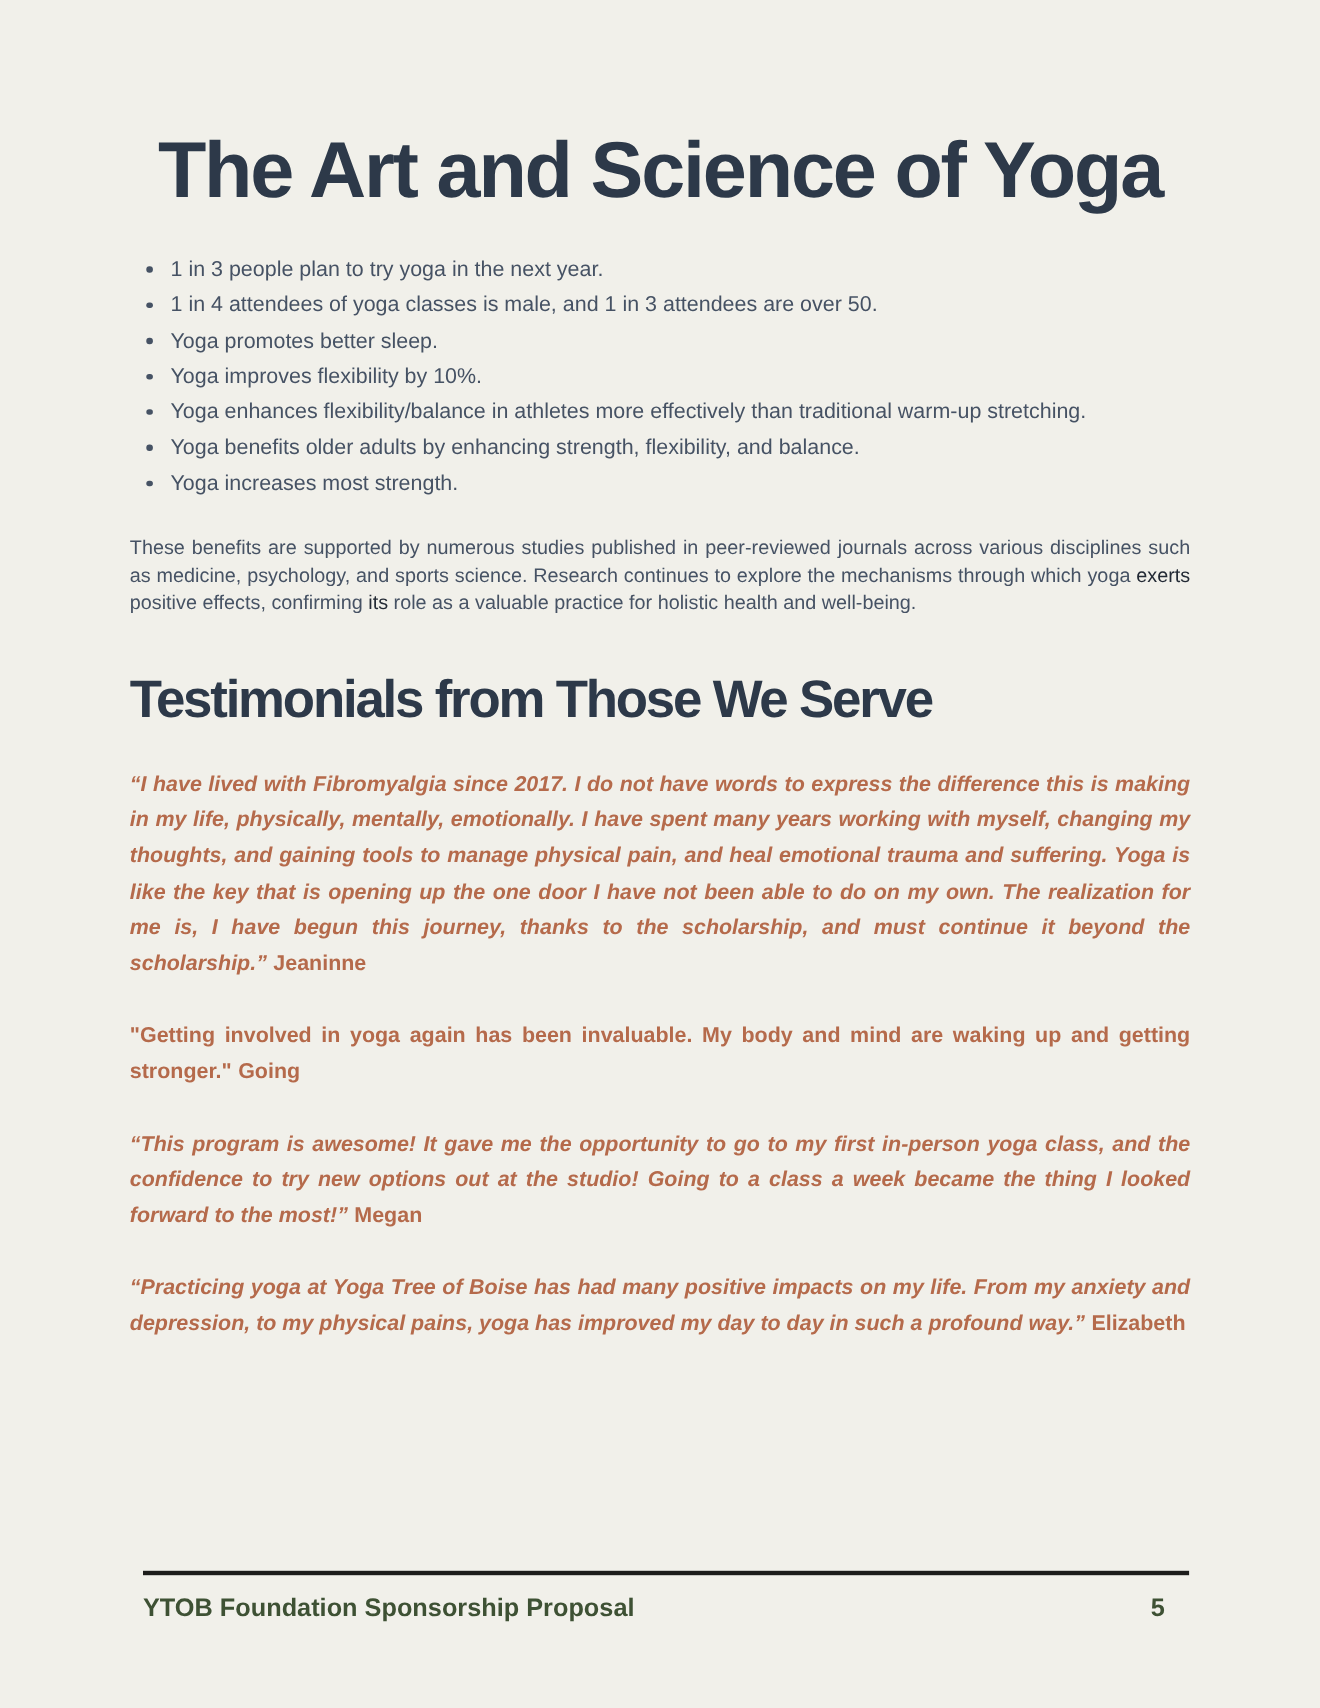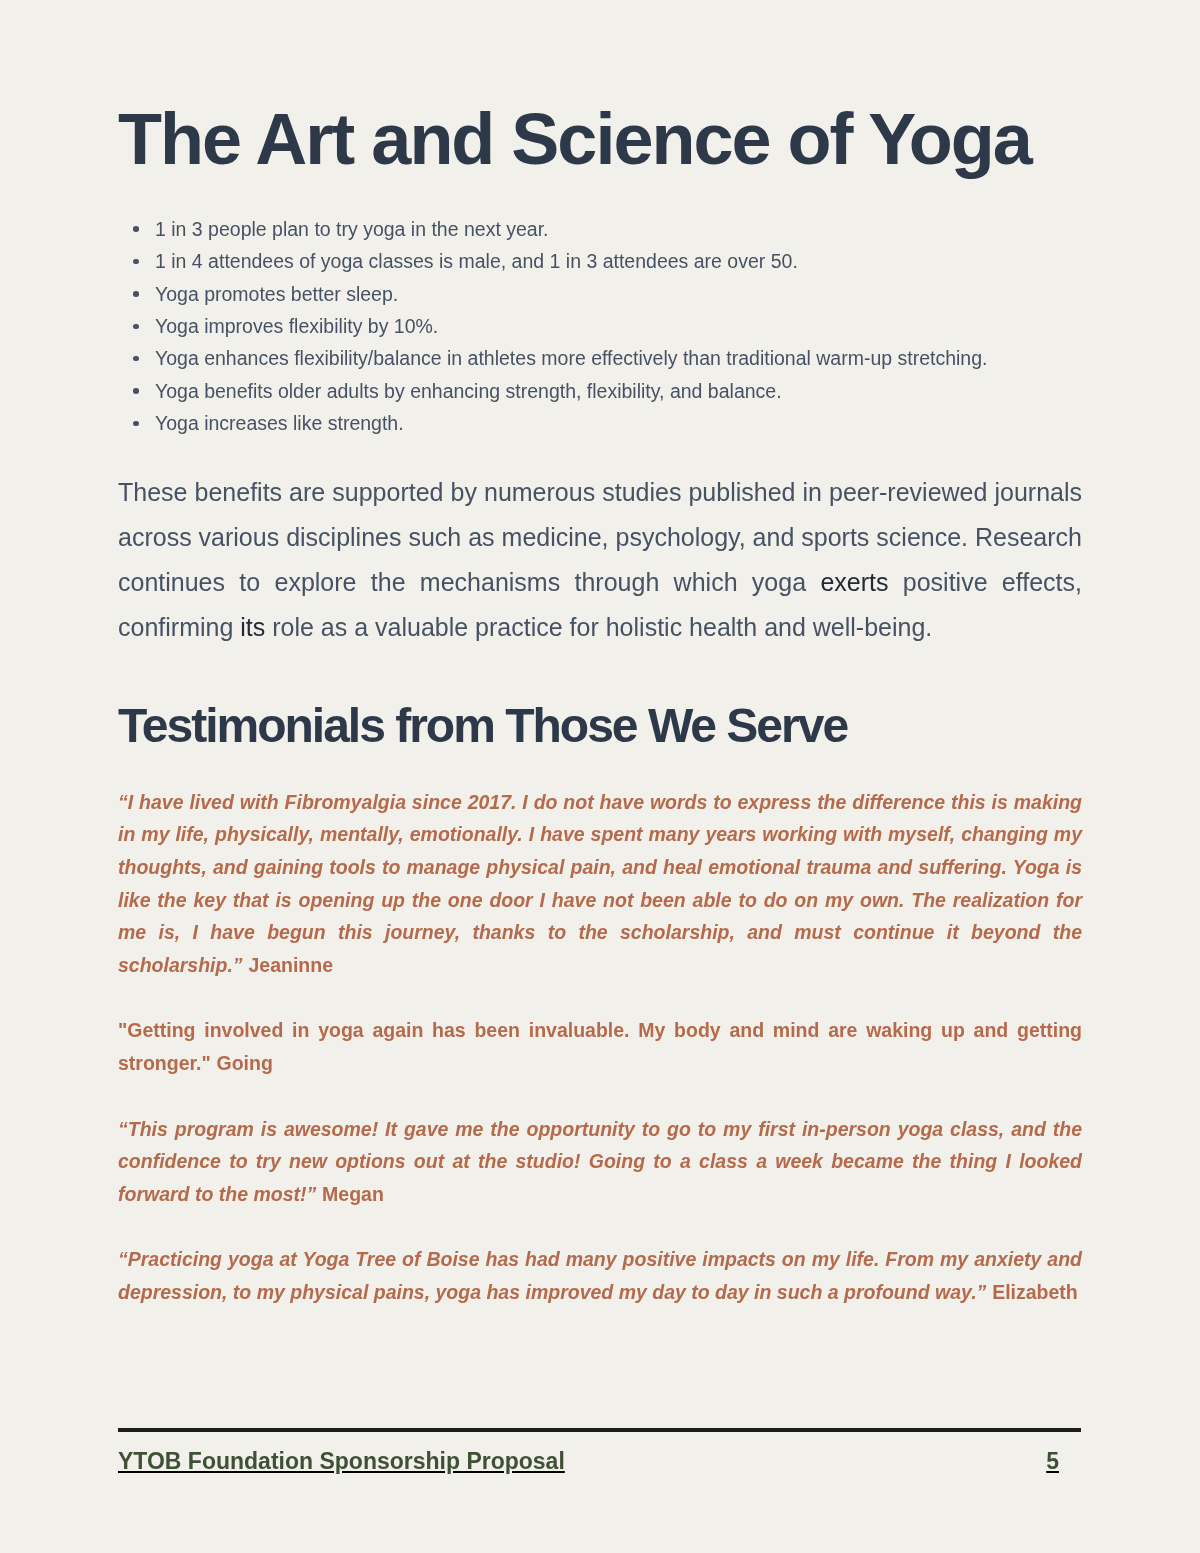--- a/index.html
+++ b/index.html
@@ -16,43 +16,44 @@
   *{box-sizing:border-box;}
   html,body{margin:0;padding:0;}
   body{font-family:"Liberation Sans", sans-serif;}
   .page{
     width:1200px;height:1553px;
     background:var(--background);
     position:relative;overflow:hidden;
   }
   .content{padding:0 118px;}
   h1.page-title{
-    margin:0;padding-top:98px;
+    margin:16px;padding-top:98px;
     font-size:72px;line-height:1.15;
     font-weight:700;letter-spacing:-2px;
     color:var(--heading);
+    text-align:center;
   }
   ul.stats{
     margin:32px 0 0 0;padding:0;list-style:none;
   }
   ul.stats li{
     position:relative;
     padding-left:37px;
     font-size:19.5px;line-height:32.4px;
     color:var(--body);
   }
   ul.stats li::before{
     content:"";
     position:absolute;left:15px;top:13.5px;
     width:5.5px;height:5.5px;border-radius:50%;
     background:var(--body);
   }
   p.body-paragraph{
     margin:30px 0 0 0;
-    font-size:25px;line-height:45px;
+    font-size:18px;line-height:25px;
     color:var(--body);
     text-align:justify;
   }
   p.body-paragraph .em{
     color:var(--emphasis);
   }
   h2.section-title{
     margin:48px 0 0 0;
     font-size:48px;line-height:1.15;
     font-weight:700;letter-spacing:-2px;
@@ -62,21 +63,21 @@
   p.testimonial{
     margin:33px 0 0 0;
     font-size:19.5px;line-height:32.6px;
     font-weight:700;
     color:var(--accent);
     text-align:justify;
   }
   p.testimonial.italic .quote{font-style:italic;}
   p.testimonial .attribution{font-style:normal;margin-left:0.3em;}
   footer.page-footer{
-    position:absolute;left:118px;right:119px;top:1428px;text-decoration:underline;
+    position:absolute;left:130px;right:119px;top:1428px;
   }
   .footer-rule{
     height:4px;background:var(--rule);
   }
   .footer-row{
     margin-top:16px;
     display:flex;justify-content:space-between;align-items:baseline;
     font-size:23px;font-weight:700;
     color:var(--footer);
   }
@@ -90,21 +91,21 @@
 
     <h1 class="page-title">The Art and Science of Yoga</h1>
 
     <ul class="stats" id="bullet-list">
         <li>1 in 3 people plan to try yoga in the next year.</li>
         <li>1 in 4 attendees of yoga classes is male, and 1 in 3 attendees are over 50.</li>
         <li>Yoga promotes better sleep.</li>
         <li>Yoga improves flexibility by 10%.</li>
         <li>Yoga enhances flexibility/balance in athletes more effectively than traditional warm-up stretching.</li>
         <li>Yoga benefits older adults by enhancing strength, flexibility, and balance.</li>
-        <li>Yoga increases like strength.</li>
+        <li>Yoga increases most strength.</li>
       </ul>
 
     <p class="body-paragraph" id="benefits-paragraph"><span>These benefits are supported by numerous studies published in peer-reviewed journals across various disciplines such as medicine, psychology, and sports science. Research continues to explore the mechanisms through which yoga </span><span class="em">exerts</span><span> positive effects, confirming </span><span class="em">its</span><span> role as a valuable practice for holistic health and well-being.</span></p>
 
     <h2 class="section-title">Testimonials from Those We Serve</h2>
 
     <div class="testimonials" id="testimonials">
         <p class="testimonial italic"><span class="quote">“I have lived with Fibromyalgia since 2017. I do not have words to express the difference this is making in my life, physically, mentally, emotionally. I have spent many years working with myself, changing my thoughts, and gaining tools to manage physical pain, and heal emotional trauma and suffering. Yoga is like the key that is opening up the one door I have not been able to do on my own. The realization for me is, I have begun this journey, thanks to the scholarship, and must continue it beyond the scholarship.”</span><span class="attribution">Jeaninne</span></p>
         <p class="testimonial"><span class="quote">"Getting involved in yoga again has been invaluable. My body and mind are waking up and getting stronger."</span><span class="attribution">Going</span></p>
         <p class="testimonial italic"><span class="quote">“This program is awesome! It gave me the opportunity to go to my first in-person yoga class, and the confidence to try new options out at the studio! Going to a class a week became the thing I looked forward to the most!”</span><span class="attribution">Megan</span></p>

